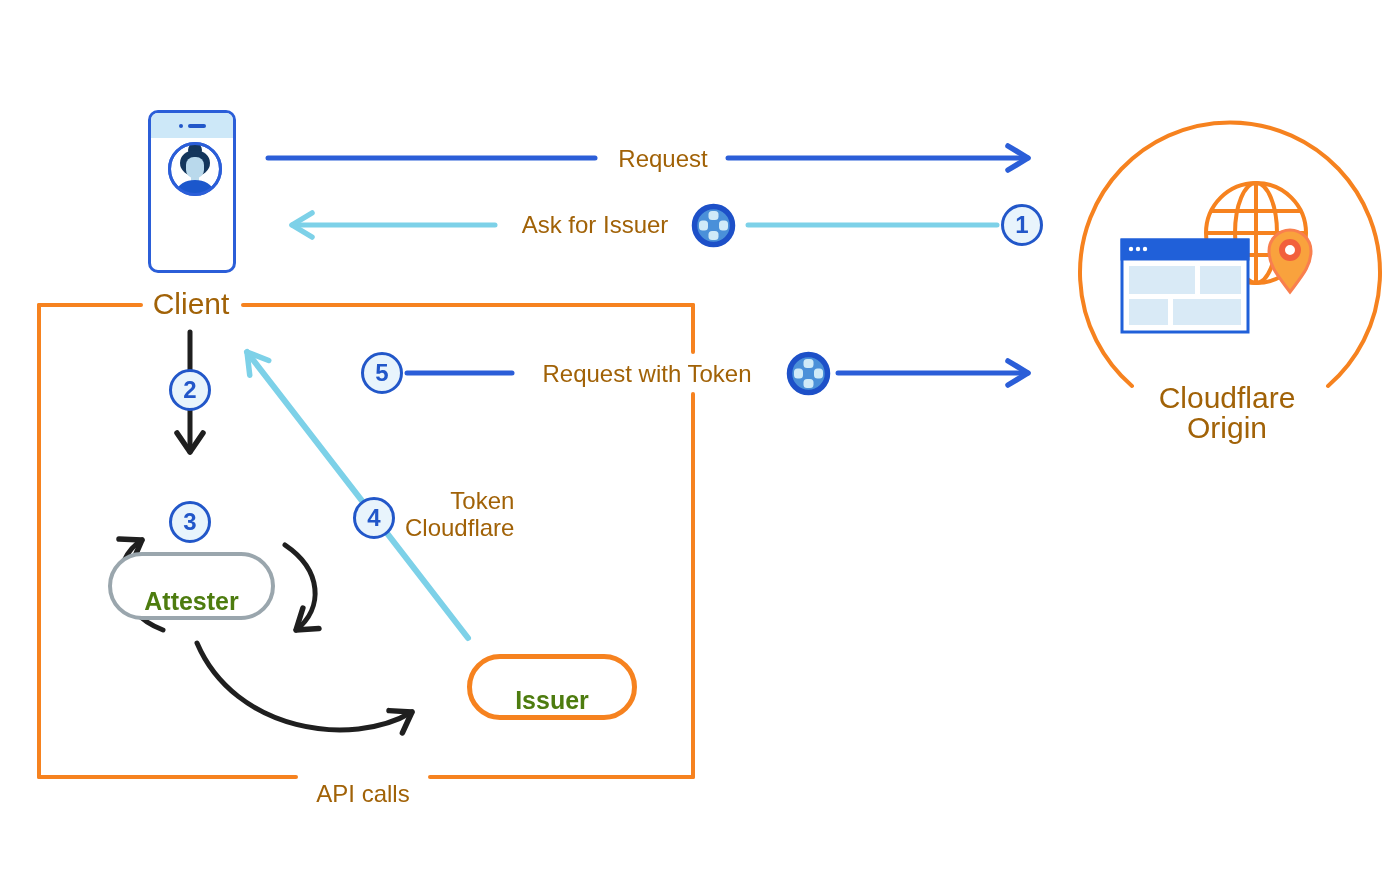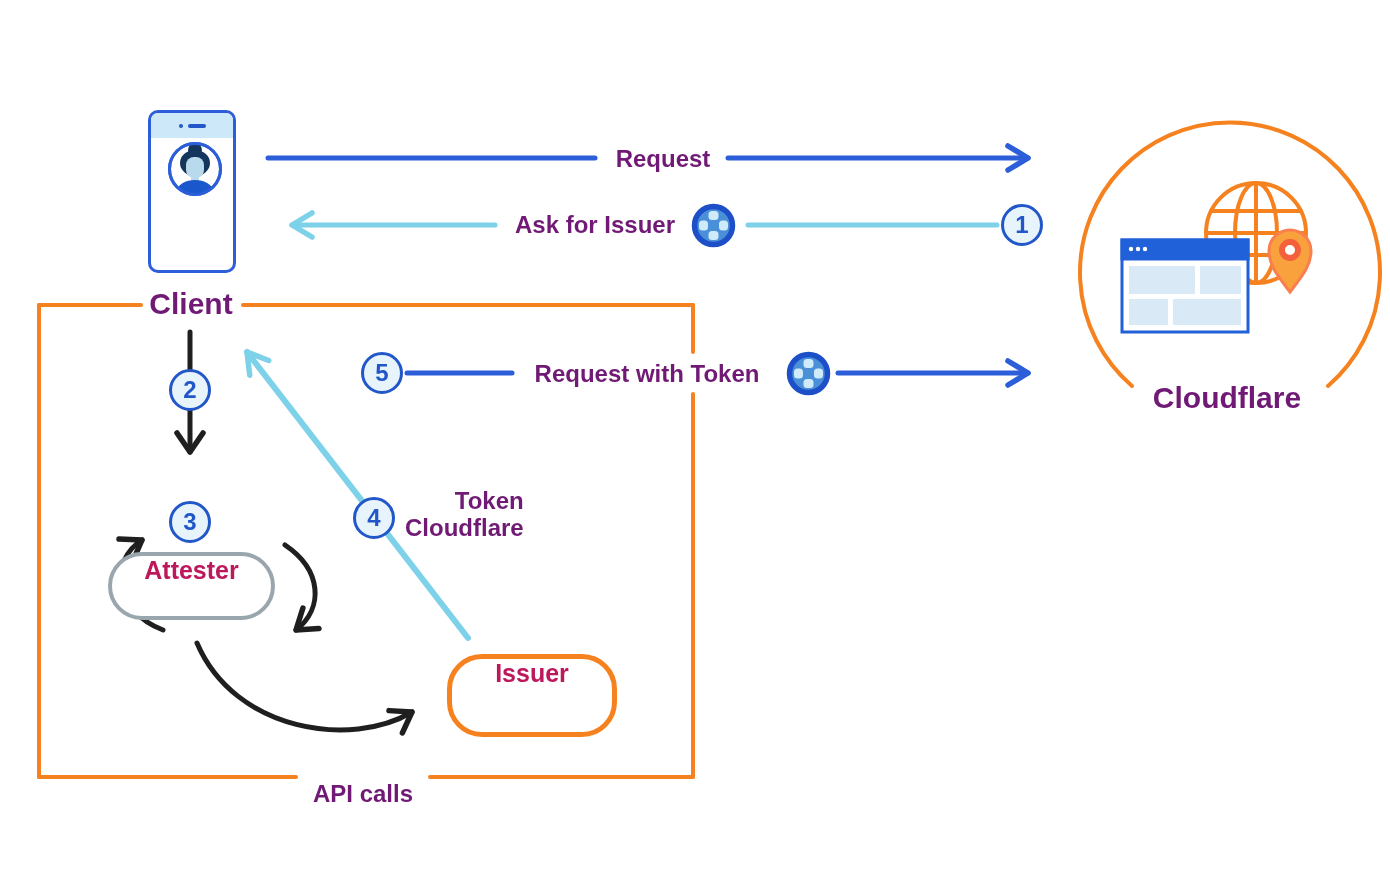--- a/index.html
+++ b/index.html
@@ -2,39 +2,39 @@
 <html><head>
 <meta charset="utf-8">
 <style>
   html,body{margin:0;padding:0;background:#ffffff;}
   .canvas{
     position:relative;width:1390px;height:882px;background:#ffffff;overflow:hidden;
     font-family:"Liberation Sans",sans-serif;color:#1f1f1f;
   }
   .abs{position:absolute;}
   svg{display:block;}
-  .lbl{font-weight:700;color:#701a75;text-align:center;}
+  .lbl{font-weight:400;color:#a16207;text-align:center;}
   .lbl-24{font-size:24px;line-height:27px;}
   .lbl-26{font-size:30px;line-height:30px;}
   
   .phone{left:148px;top:110px;width:88px;height:163px;border:3px solid #2b5ed8;
          border-radius:10px;background:#fff;overflow:hidden;box-sizing:border-box;}
   .phone-top{height:25px;background:#cde8f8;display:flex;align-items:center;justify-content:center;gap:5px;}
   .phone-dot{width:4px;height:4px;border-radius:50%;background:#2257c9;}
   .phone-dash{width:18px;height:4px;border-radius:2px;background:#2257c9;}
   .avatar-wrap{left:15px;top:27px;}
   
   .badge{width:42px;height:42px;border-radius:50%;border:3px solid #2257c9;background:#e8f4fc;
          color:#2257c9;font-weight:700;font-size:24px;display:flex;align-items:center;justify-content:center;
          box-sizing:border-box;}
   
-  .pill{display:flex;align-items:flex-start;justify-content:center;background:#fff;box-sizing:border-box;
-        font-weight:700;font-size:25px;color:#be185d;}
+  .pill{display:flex;align-items:flex-end;justify-content:center;background:#fff;box-sizing:border-box;
+        font-weight:700;font-size:25px;color:#4d7c0f;}
   .pill-attester{left:108px;top:552px;width:167px;height:68px;border:4px solid #9aa6ad;border-radius:34px;}
-  .pill-issuer{left:447px;top:654px;width:170px;height:83px;border:5px solid #f6821f;border-radius:35px;}
+  .pill-issuer{left:467px;top:654px;width:170px;height:66px;border:5px solid #f6821f;border-radius:35px;}
   .two-line{text-align:right;}
 </style>
 </head>
 <body>
 
 <div class="canvas">
 
   <svg class="abs" style="left:0;top:0" width="1390" height="882">
     <defs>
       <marker id="mBlue" markerWidth="36" markerHeight="36" refX="27" refY="17" orient="auto" markerUnits="userSpaceOnUse">
@@ -171,17 +171,18 @@
 
   <div class="abs lbl lbl-24" style="left:516px;top:360px;width:262px">Request with Token</div>
 
   <div class="abs lbl lbl-24 two-line" style="left:405px;top:487px">
     <div>Token</div>
     <div>Cloudflare</div>
   </div>
 
   <div class="abs lbl lbl-26" style="left:1115px;top:383px;width:224px">
     <div>Cloudflare</div>
+    <div>Origin</div>
   </div>
 
   <div class="abs lbl lbl-24" style="left:300px;top:780px;width:126px">API calls</div>
 
 </div>
 
 </body></html>

